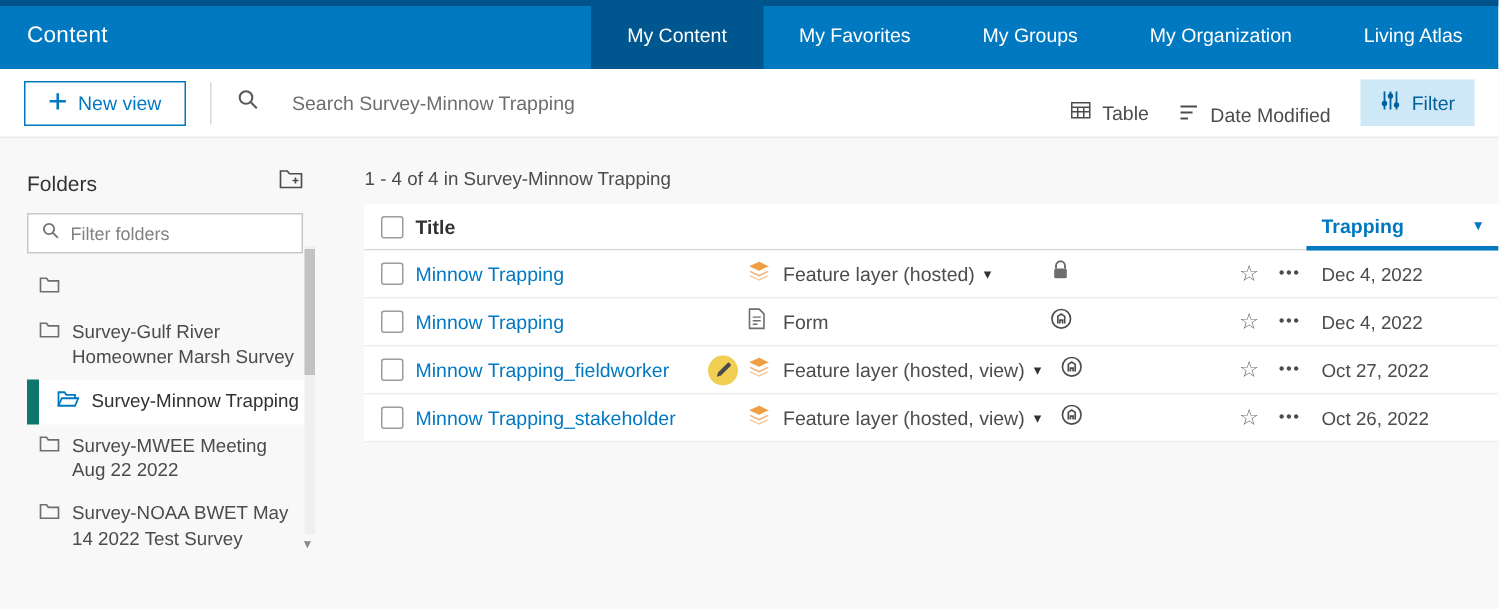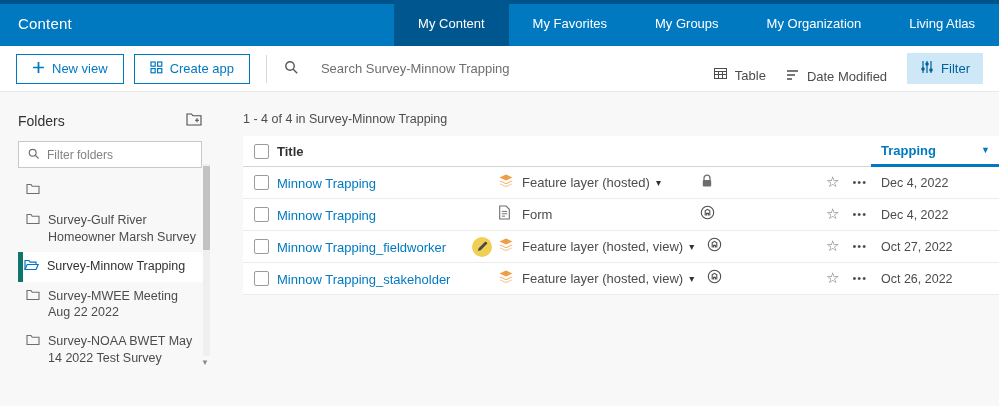--- a/index.html
+++ b/index.html
@@ -37,21 +37,21 @@
   .folders-head { display:flex; align-items:center; justify-content:space-between; width:184px;text-align:right; }
   .folders-title, .filters-title { font-size:14px; color:#323232; }
   .folder-filter { margin-top:11px; width:184px; height:27px; background:#fff; border:1px solid #c8c8c8;
     display:flex; align-items:center; gap:7px; padding:0 8px; }
   .folder-filter input { border:none; outline:none; background:transparent; font-size:12px; width:140px; color:#323232; font-family:inherit; }
   .folder-filter input::placeholder { color:#828282; }
   .folder-list { margin-top:8px; width:186px; }
   .folder-item { display:flex; align-items:flex-start; gap:8px; padding:6px 4px 6px 8px; font-size:12.5px;
     line-height:1.35; color:#4c4c4c; cursor:pointer; }
   .folder-item .f-icon { flex:0 0 auto; margin-top:1px; }
-  .folder-item.selected { background:#fff; border-left:5px solid #0f766e; padding-left:1px; color:#323232; }
+  .folder-item.selected { background:#fff; border-left:8px solid #0f766e; padding-left:12px; color:#323232; }
   .vscroll { position:absolute; left:203px; top:72px; width:7px; height:192px; background:#efefef; }
   .vscroll-thumb { position:absolute; top:2px; left:0; width:7px; height:84px; background:#c2c2c2; cursor:pointer; }
   .scroll-arrow { position:absolute; left:201px; top:266px; font-size:8px; color:#8a8a8a; cursor:pointer; }
 
   
   .result-count { font-size:12.5px; color:#4c4c4c; }
   .items-table { margin-top:10px; background:#fff; }
   .thead { display:flex; align-items:center; height:31px; border-bottom:1px solid #d6d6d6; background:#fff; }
   .trow { display:flex; align-items:center; height:32px; border-bottom:1px solid #ececec; background:#fff; }
   .col-check { flex:0 0 34px; padding-left:11px; display:flex; align-items:center; }
@@ -89,29 +89,20 @@
   </nav>
 </header>
 
 <div class="toolbar">
   <button class="btn-outline">
     <span><svg width="13" height="13" viewBox="0 0 12 12" fill="none" stroke="#0079c1" stroke-width="1.6">
           <path d="M6 1v10M1 6h10"></path>
         </svg></span>
     <span>New view</span>
   </button>
-  <button class="btn-outline">
-    <span><svg width="13" height="13" viewBox="0 0 13 13" fill="none" stroke="#0079c1" stroke-width="1.2">
-          <rect x="1" y="1" width="4.2" height="4.2"></rect>
-          <rect x="7.6" y="1" width="4.2" height="4.2"></rect>
-          <rect x="1" y="7.6" width="4.2" height="4.2"></rect>
-          <rect x="7.6" y="7.6" width="4.2" height="4.2"></rect>
-        </svg></span>
-    <span>Create app</span>
-  </button>
   <div class="vdiv"></div>
   <div class="search-box">
     <span><svg width="16" height="16" viewBox="0 0 16 16" fill="none" stroke="#595959" stroke-width="1.4">
           <circle cx="7" cy="7" r="4.2"></circle>
           <path d="M10.2 10.2L14.2 14.2"></path>
         </svg></span>
     <input type="text" placeholder="Search Survey-Minnow Trapping" style="">
   </div>
   <div class="toolbar-right">
     <div class="tool-link">

